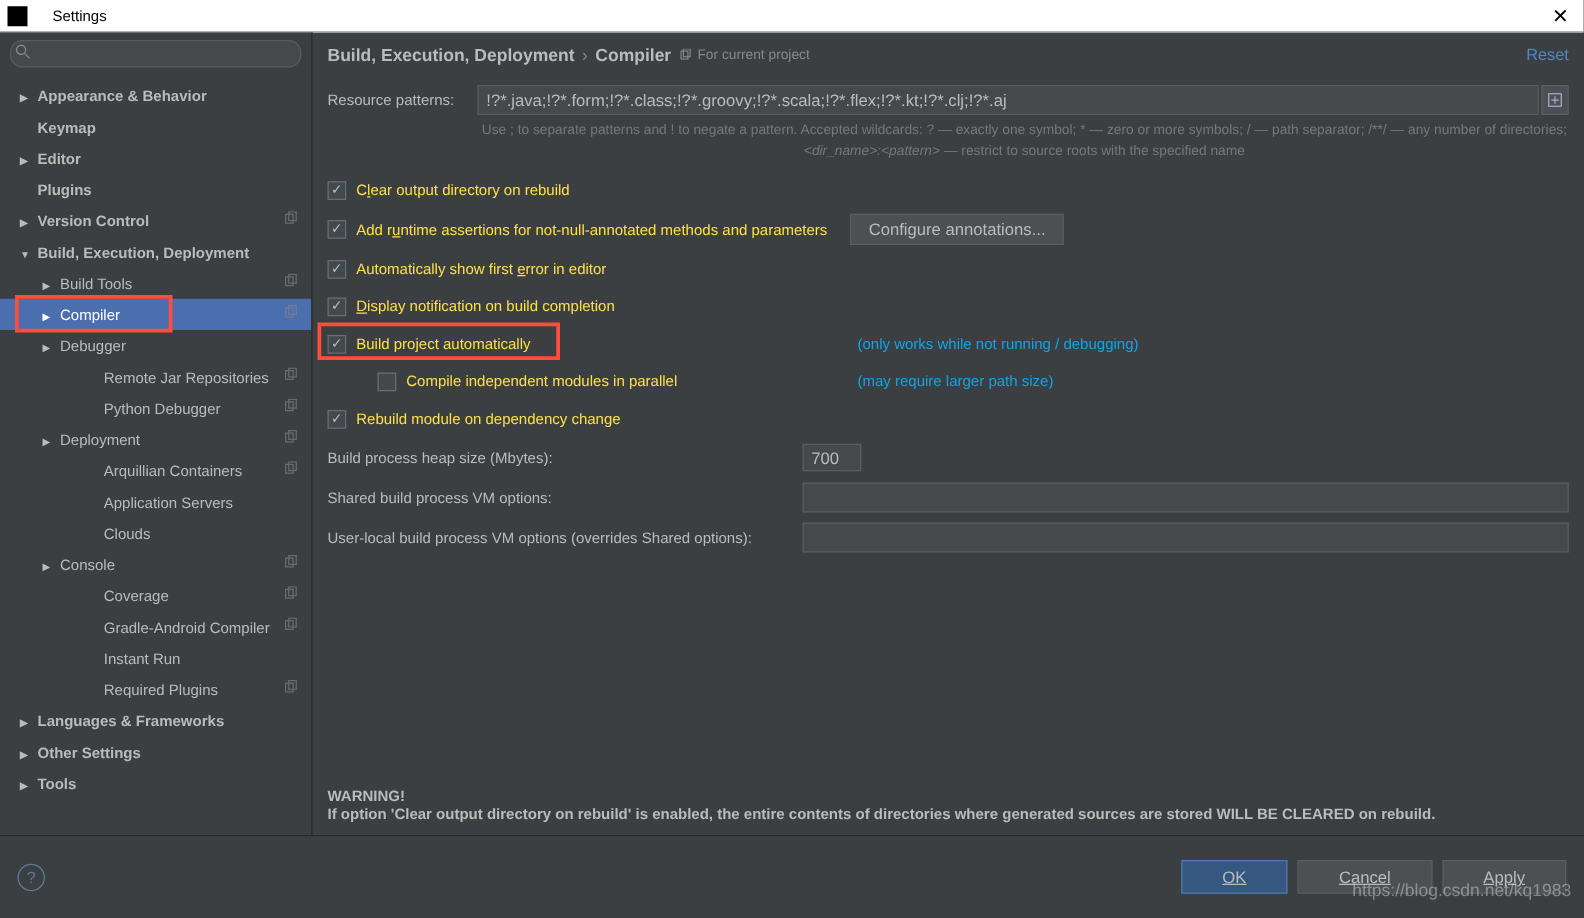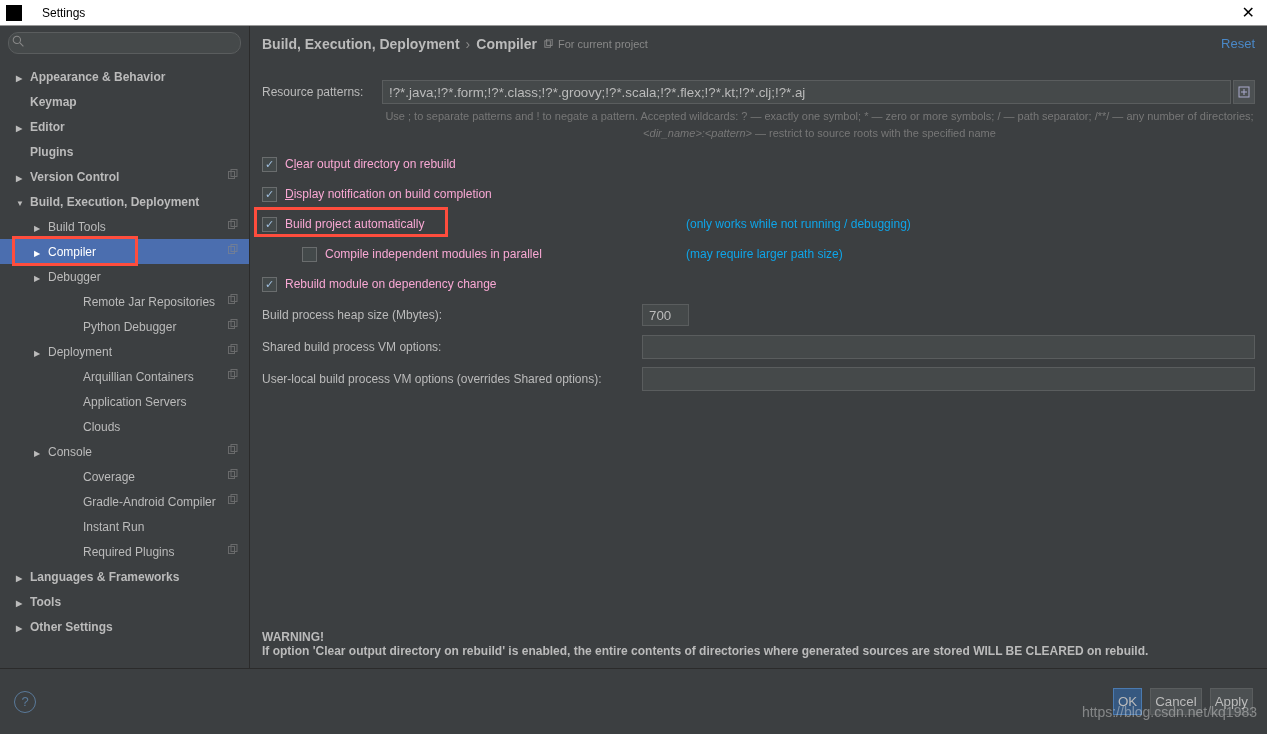--- a/index.html
+++ b/index.html
@@ -25,41 +25,41 @@
 .indent-2 { padding-left:32px;margin-left:37px; }
 .arrow-r::before { content:"▶"; font-size:8px; color:#bbb; }
 .arrow-d::before { content:"▼"; font-size:8px; color:#bbb; }
 .tree-item.selected .arrow-r::before,.tree-item.selected .arrow-d::before { color:#fff; }
 .highlight-box { position:absolute; border:3px solid #ff4d3d; pointer-events:none; }
 .content { flex:1; padding:10px 12px 0 12px; position:relative; overflow:hidden; }
 .breadcrumb { display:flex; align-items:center; gap:6px; color:#bbbbbb; font-weight:bold; font-size:14px; }
 .breadcrumb .sep { color:#888; font-weight:normal; }
 .breadcrumb .hint { font-weight:normal; font-size:11px; color:#888; display:flex; align-items:center; gap:4px; }
 .reset { position:absolute; right:12px; top:10px; color:#4a88c7; cursor:pointer; font-size:13px; }
-.form { margin-top:28px; }
+.form { margin-top:16px; }
 .row { display:flex; align-items:center; margin-bottom:8px; min-height:24px; }
 .row .label { width:120px; color:#bbbbbb; }
 .row .label-wide { width:380px; color:#bbbbbb; }
 .row input[type=text].wide { flex:1; background:#45494a; border:1px solid #5a5d5e; color:#bbb; height:24px; padding:0 6px; }
 .row input[type=text].small { width:47px; background:#45494a; border:1px solid #5a5d5e; color:#bbb; height:22px; padding:0 6px; }
 .row .expand-btn { width:22px; height:24px; background:#4c5052; border:1px solid #5a5d5e; margin-left:2px; display:flex; align-items:center; justify-content:center; cursor:pointer; }
 .help-text { font-size:11px; color:#777; margin-left:122px; margin-top:-4px; margin-bottom:12px; line-height:1.5;text-align:center; }
 .check-row { display:flex; align-items:center; margin-bottom:8px; min-height:22px; }
 .check { width:15px; height:15px; border:1px solid #6a6d6e; margin-right:8px; display:flex; align-items:center; justify-content:center; background:#43494a; cursor:pointer; }
 .check.checked::after { content:"✓"; color:#a0c0e0; font-size:11px; line-height:1; }
-.check-label { color:#f9a8d4; }
+.check-label { color:#fde047; }
 .check-label u { text-decoration:underline; }
 .check-hint { margin-left:auto; padding-left:40px; color:#0ea5e9; }
 .cfg-btn { background:#4c5052; border:1px solid #5a5d5e; color:#bbb; padding:4px 14px; margin-left:18px; cursor:pointer; }
 .warning { position:absolute; bottom:10px; left:12px; right:12px; color:#bbbbbb; font-size:12px; }
 .warning b { font-weight:bold; }
 .footer { height:66px; border-top:1px solid #2b2b2b; display:flex; align-items:center; justify-content:space-between; padding:0 14px; }
 .help-btn { width:22px; height:22px; border:1.5px solid #5a7a9a; border-radius:50%; color:#5a7a9a; display:flex; align-items:center; justify-content:center; cursor:pointer; font-size:13px; }
 .footer-btns { display:flex; gap:8px; }
-.footer-btns button { background:#4c5052; border:1px solid #5a5d5e; color:#bbb; padding:5px 4px; cursor:pointer; }
+.footer-btns button { background:#4c5052; border:1px solid #5a5d5e; color:#bbb; padding:5px 32px; cursor:pointer;text-decoration:underline; }
 .footer-btns button.primary { background:#365880; border:1px solid #4a7ab0; }
 .watermark { position:absolute; right:10px; bottom:14px; color:#ddd; opacity:0.45; font-size:14px; pointer-events:none; }
 .copy-icon svg { width:12px; height:12px; }
 </style>
 </head>
 <body>
 
 <div class="titlebar">
   <div class="left">
     <span class="icon-app"></span>
@@ -202,25 +202,25 @@
               <rect x="1.5" y="2.5" width="6" height="7" fill="none" stroke="#888"></rect>
               <rect x="4" y="0.5" width="6" height="7" fill="none" stroke="#888"></rect>
             </svg></span>
         </div>
         <div class="tree-item indent-0 bold">
           <span class="arrow arrow-r"></span>
           <span>Languages &amp; Frameworks</span>
         </div>
         <div class="tree-item indent-0 bold">
           <span class="arrow arrow-r"></span>
+          <span>Other Settings</span>
+        </div>
+        <div class="tree-item indent-0 bold">
+          <span class="arrow arrow-r"></span>
           <span>Tools</span>
-        </div>
-        <div class="tree-item indent-0 bold">
-          <span class="arrow arrow-r"></span>
-          <span>Other Settings</span>
         </div>
       </div>
   </div>
 
   <div class="content">
     <div class="breadcrumb">
       <span>Build, Execution, Deployment</span>
       <span class="sep">›</span>
       <span>Compiler</span>
       <span class="hint">
@@ -246,21 +246,30 @@
       </div>
       <div class="help-text">
         <span>Use ; to separate patterns and ! to negate a pattern. Accepted wildcards: ? — exactly one symbol; * — zero or more symbols; / — path separator; /**/ — any number of directories; </span><i>&lt;dir_name&gt;:&lt;pattern&gt;</i><span> — restrict to source roots with the specified name</span>
       </div>
 
       <div class="check-row">
         <span class="check checked"></span>
         <span class="check-label">C<u>l</u>ear output directory on rebuild</span>
       </div>
 
-
+      <div class="check-row">
+        <span class="check checked"></span>
+        <span class="check-label">Add r<u>u</u>ntime assertions for not-null-annotated methods and parameters</span>
+        <button class="cfg-btn">Configure annotations...</button>
+      </div>
+
+      <div class="check-row">
+        <span class="check checked"></span>
+        <span class="check-label">Automatically show first <u>e</u>rror in editor</span>
+      </div>
 
       <div class="check-row">
         <span class="check checked"></span>
         <span class="check-label"><u>D</u>isplay notification on build completion</span>
       </div>
 
       <div class="check-row" style="position:relative;">
         <div id="hl2" class="highlight-box" style="left:-8px; top:-6px; width:194px; height:30px;"></div>
         <span class="check checked"></span>
         <span class="check-label">Build project automatically</span>

